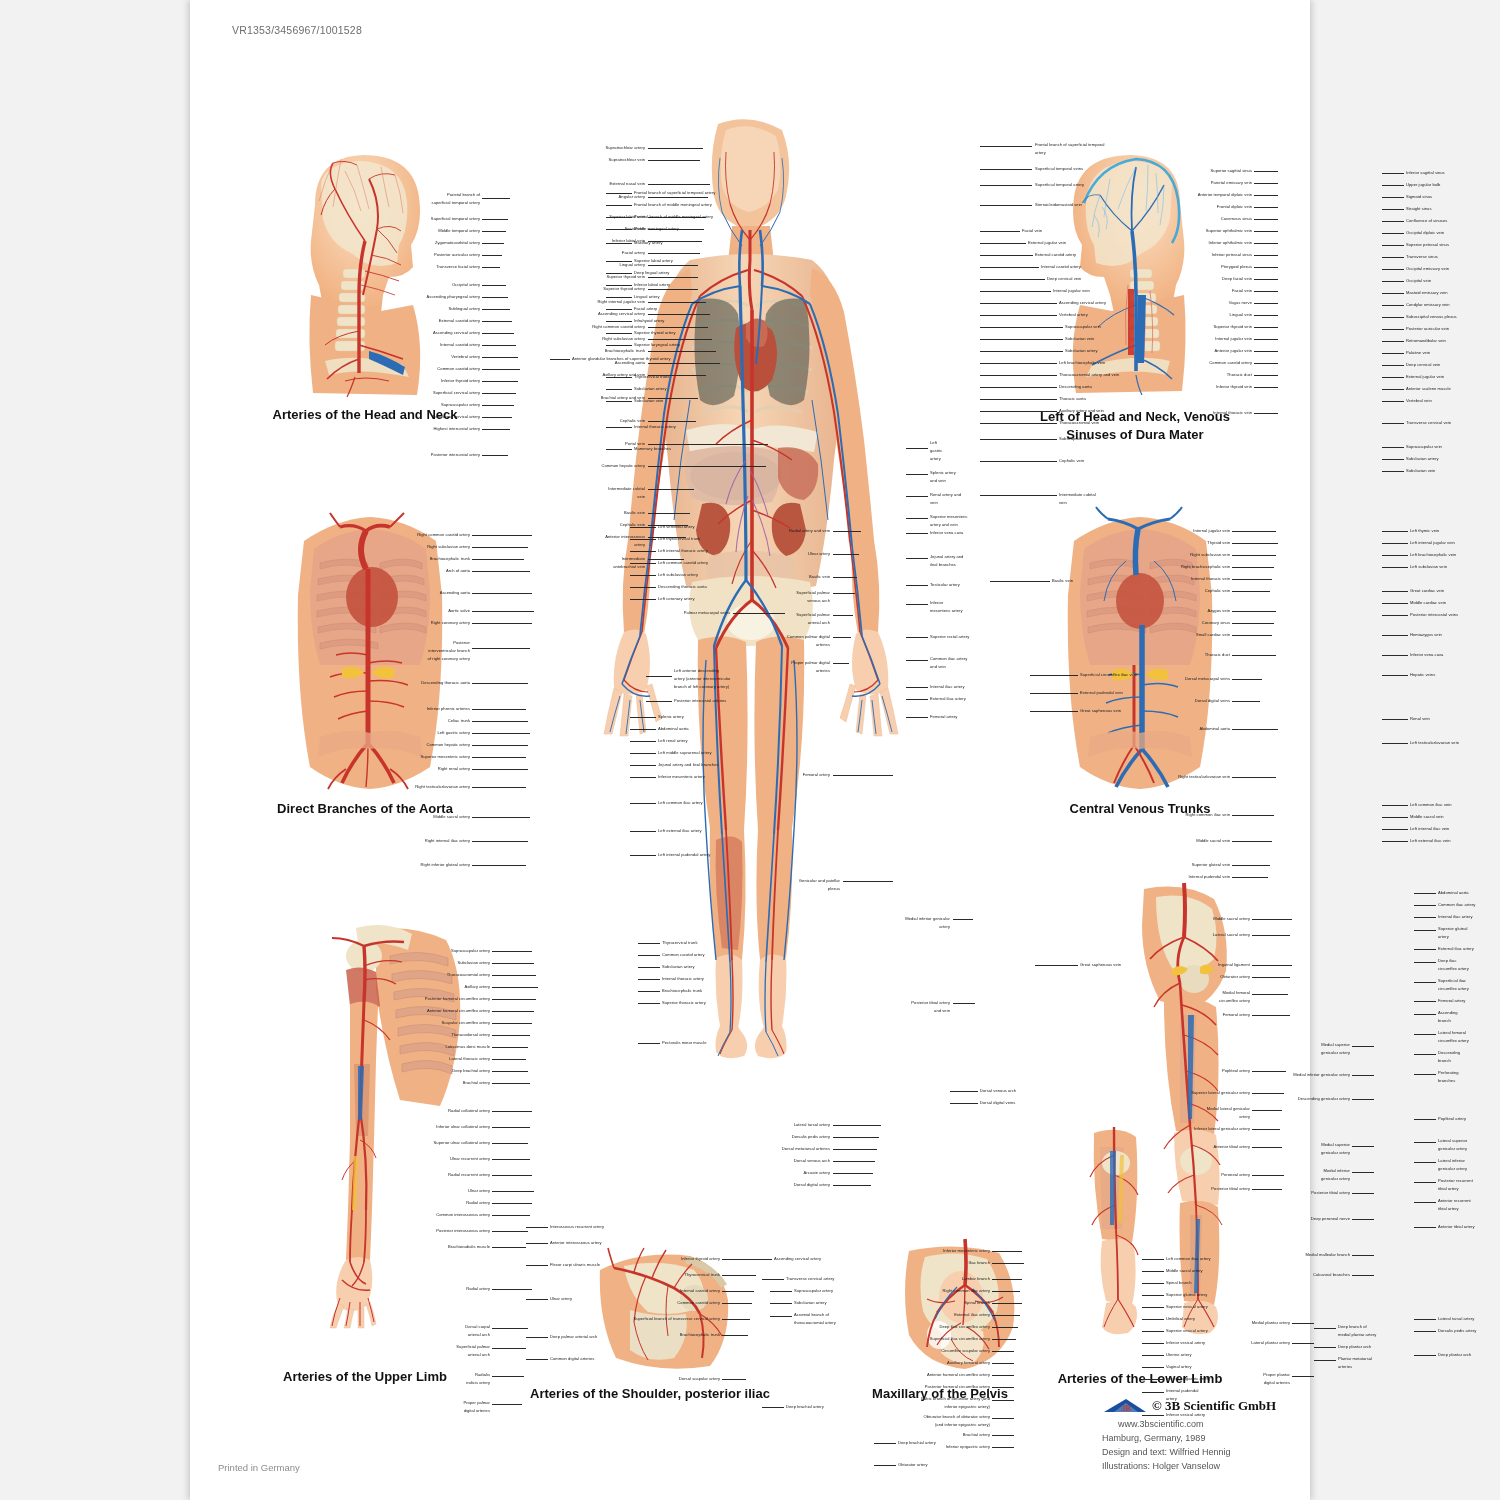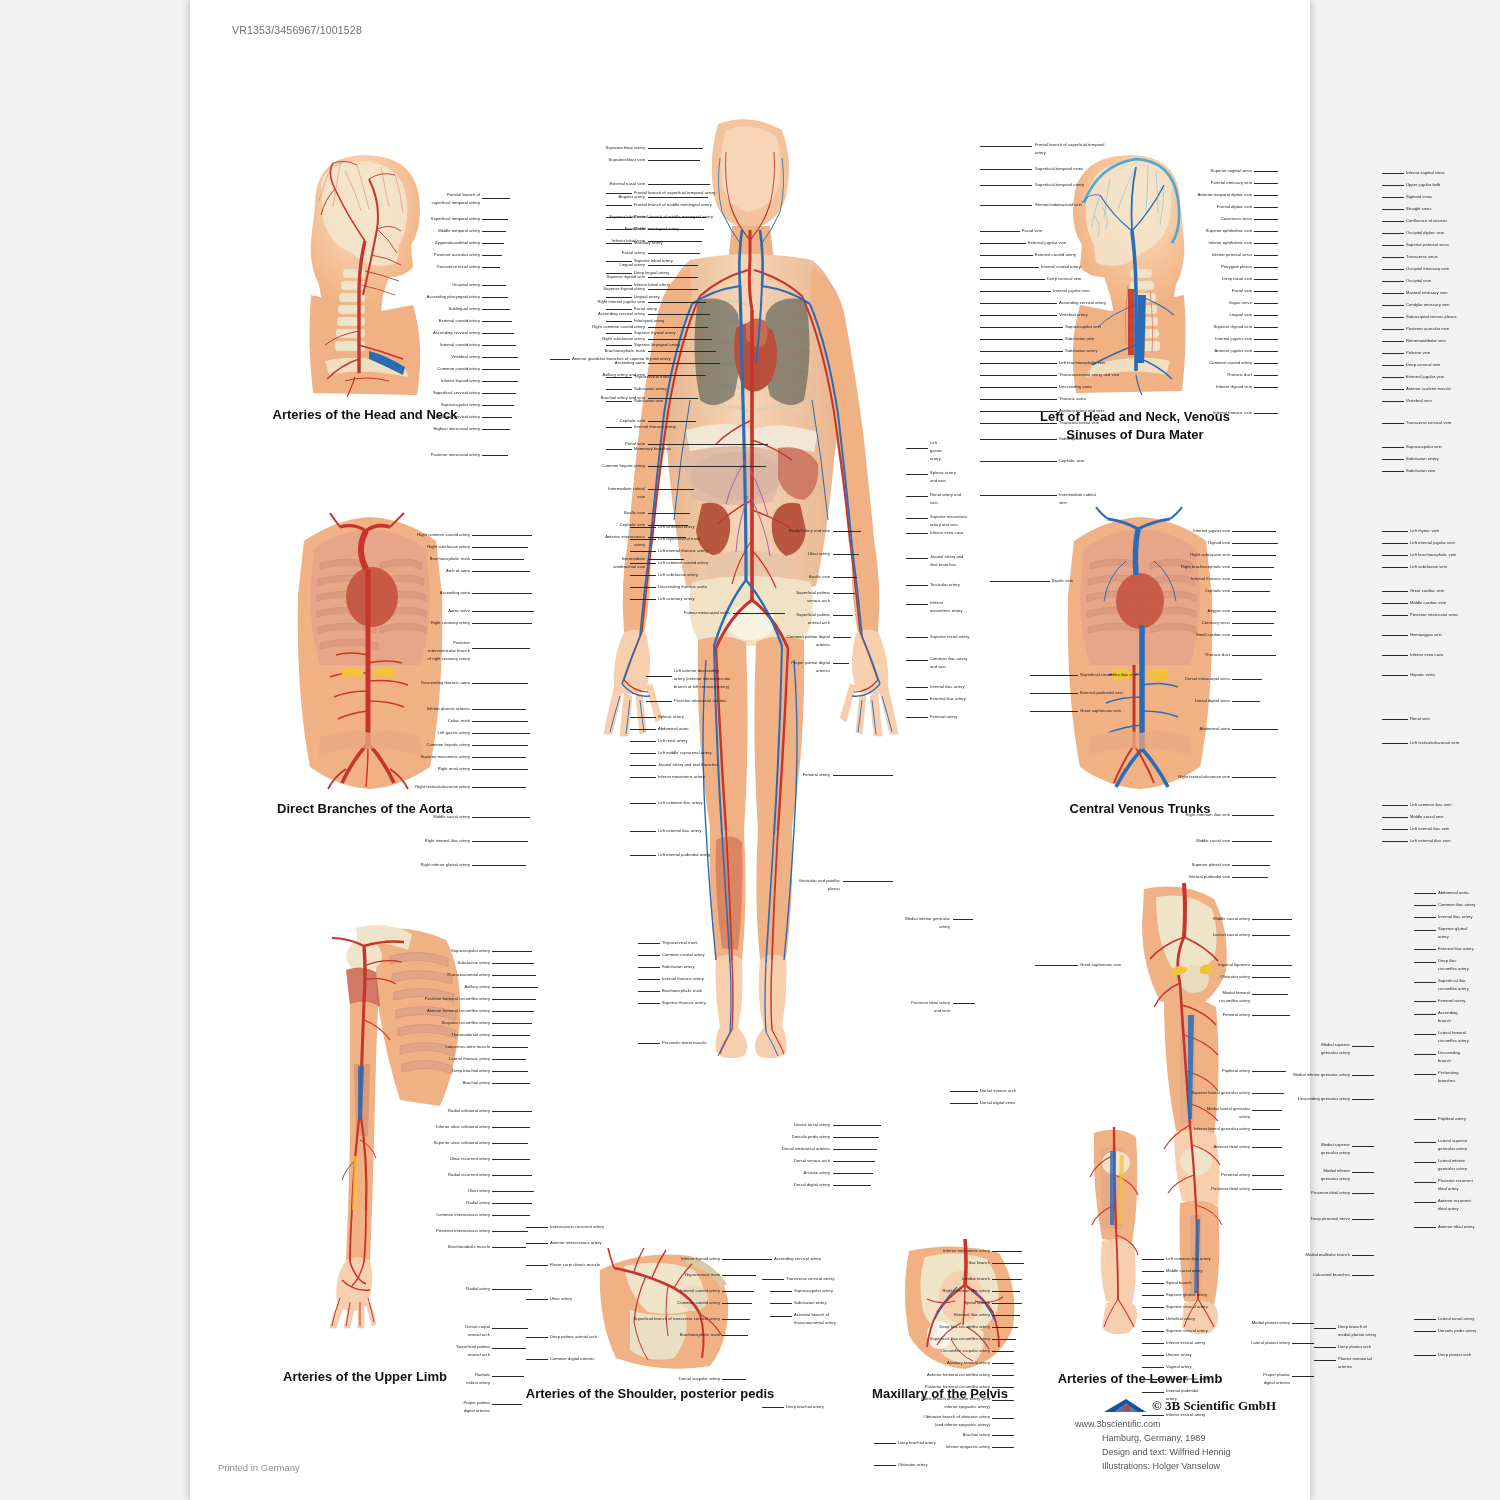--- a/index.html
+++ b/index.html
@@ -334,21 +334,21 @@
           <path d="M62 38 Q68 22 76 10" stroke-width="1.4"></path>
           <path d="M84 48 Q92 34 102 24" stroke-width="1.2"></path>
           <path d="M110 74 Q116 96 112 118" stroke-width="2"></path>
           <path d="M110 74 Q124 82 132 96" stroke-width="1.2"></path>
           <path d="M56 36 Q46 58 44 82" stroke-width="1.2"></path>
           <path d="M44 82 Q48 104 58 120" stroke-width="1"></path>
           <path d="M78 46 Q74 70 78 96" stroke-width="1"></path>
         </g>
       </svg>
     </div>
-    <div class="caption" style="top:160px;">Arteries of the Shoulder, posterior pedis</div>
+    <div class="caption" style="top:160px;">Arteries of the Shoulder, posterior iliac</div>
   </div>
 
   <div class="panel" style="left:600px;top:1225px;width:300px;height:190px;">
     <div class="art" style="left:105px;top:10px;width:130px;height:140px;">
       <svg width="130" height="140" viewBox="0 0 130 140">
         <path d="M14 16 Q60 6 104 18 Q124 50 118 92 Q106 126 70 134 Q30 130 14 100 Q6 56 14 16 Z" fill="#f0b184"></path>
         <path d="M30 22 Q62 14 92 24 Q108 48 102 76 Q90 98 66 104 Q38 100 28 76 Q22 46 30 22 Z" fill="#efe3c8"></path>
         <ellipse cx="66" cy="62" rx="22" ry="26" fill="#f7cfae"></ellipse>
         <path d="M46 96 Q66 90 88 96 Q92 116 78 128 Q58 130 46 118 Z" fill="#f3e4cb"></path>
         <ellipse cx="44" cy="100" rx="12" ry="14" fill="#ffffff" opacity=".8"></ellipse>
@@ -1441,18 +1441,18 @@
   </div>
 
   <div class="logo" style="left:912px;top:1397px;width:46px;height:18px;">
     <svg width="46" height="18" viewBox="0 0 46 18">
       <path d="M2 15 L24 2 L44 15 Z" fill="#1a4fa0"></path>
       <path d="M12 15 L24 6 L36 15 Z" fill="#ffffff" opacity=".25"></path>
       <text x="24" y="14" font-family="Liberation Serif, serif" font-size="8" font-weight="bold" fill="#c0392b" text-anchor="middle">3B</text>
     </svg>
   </div>
   <div class="brand" style="left:962px;top:1398px;">© 3B Scientific GmbH</div>
-  <div class="credits" style="left:885px;top:1418px;">www.3bscientific.com</div>
+  <div class="credits" style="left:928px;top:1418px;">www.3bscientific.com</div>
   <div class="credits" style="left:912px;top:1432px;">Hamburg, Germany, 1989</div>
   <div class="credits" style="left:912px;top:1446px;">Design and text: Wilfried Hennig</div>
   <div class="credits" style="left:912px;top:1460px;">Illustrations: Holger Vanselow</div>
 
 </div>
 
 </body></html>

